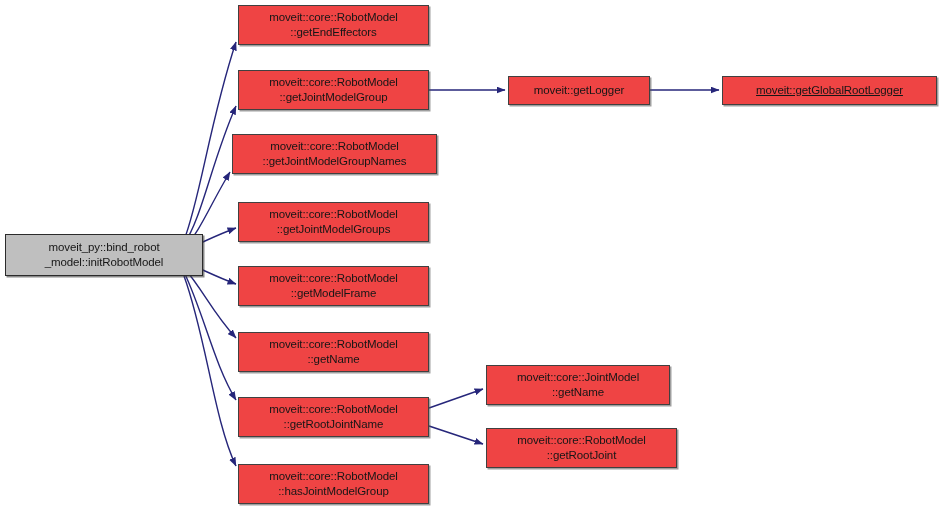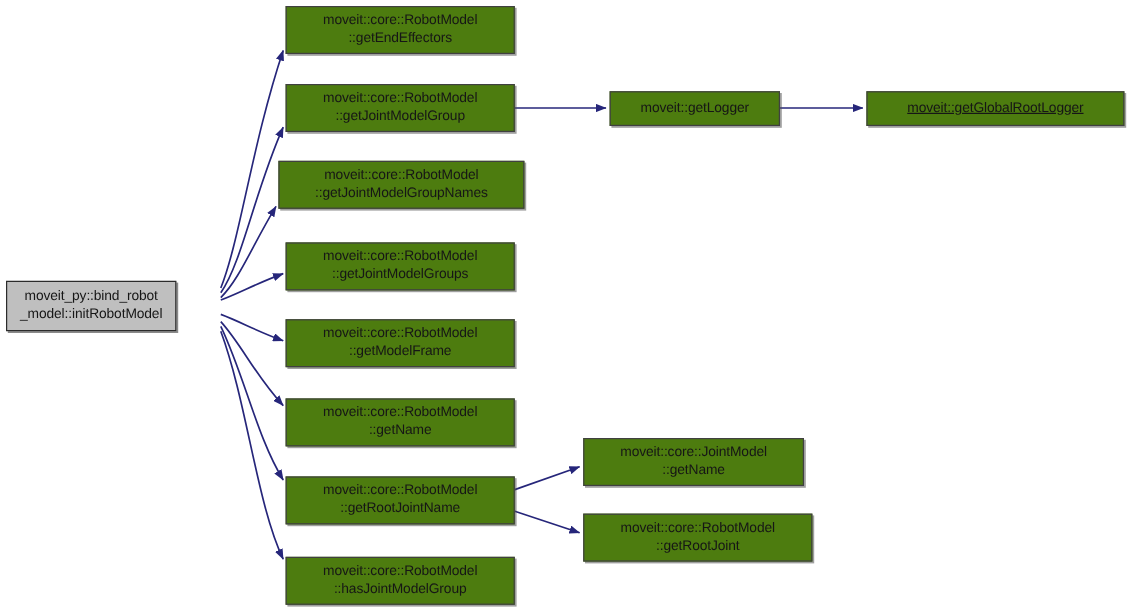--- a/index.html
+++ b/index.html
@@ -24,21 +24,21 @@
     pointer-events: none;
   }
   .node {
     position: absolute;
     box-sizing: border-box;
     display: flex;
     align-items: center;
     justify-content: center;
     text-align: center;
     border: 1px solid #404040;
-    background: #4d7c0f;
+    background: #ef4444;
     color: #161616;
     font-size: 11.5px;
     line-height: 15px;
     letter-spacing: -0.1px;
     white-space: pre-line;
     box-shadow: 1.5px 1.5px 0 0 rgba(80,80,80,0.55);
   }
   .node.root {
     background: #bfbfbf;
     border-color: #2b2b2b;
@@ -68,21 +68,21 @@
         <path d="M 184,268 C 202,288 212,312 236,338" fill="none" stroke="#26267a" stroke-width="1.4" marker-end="url(#arrowhead)"></path>
         <path d="M 184,272 C 204,314 214,364 236,400" fill="none" stroke="#26267a" stroke-width="1.4" marker-end="url(#arrowhead)"></path>
         <path d="M 184,276 C 206,336 214,420 236,466" fill="none" stroke="#26267a" stroke-width="1.4" marker-end="url(#arrowhead)"></path>
         <path d="M 429,90 L 505,90" fill="none" stroke="#26267a" stroke-width="1.4" marker-end="url(#arrowhead)"></path>
         <path d="M 650,90 L 719,90" fill="none" stroke="#26267a" stroke-width="1.4" marker-end="url(#arrowhead)"></path>
         <path d="M 429,408 L 483,389" fill="none" stroke="#26267a" stroke-width="1.4" marker-end="url(#arrowhead)"></path>
         <path d="M 429,426 L 483,444" fill="none" stroke="#26267a" stroke-width="1.4" marker-end="url(#arrowhead)"></path>
       </g>
   </svg>
   <div id="nodes-group">
-      <div class="node root" style="left: 5px; top: 234px; width: 142px; height: 42px; text-align: center;"><span class="label">moveit_py::bind_robot
+      <div class="node root" style="left: 5px; top: 234px; width: 198px; height: 42px; text-align: center;"><span class="label">moveit_py::bind_robot
 _model::initRobotModel</span></div>
       <div class="node" style="left: 238px; top: 5px; width: 191px; height: 40px;"><span class="label">moveit::core::RobotModel
 ::getEndEffectors</span></div>
       <div class="node" style="left: 238px; top: 70px; width: 191px; height: 40px;"><span class="label">moveit::core::RobotModel
 ::getJointModelGroup</span></div>
       <div class="node" style="left: 232px; top: 134px; width: 205px; height: 40px;"><span class="label">moveit::core::RobotModel
 ::getJointModelGroupNames</span></div>
       <div class="node" style="left: 238px; top: 202px; width: 191px; height: 40px;"><span class="label">moveit::core::RobotModel
 ::getJointModelGroups</span></div>
       <div class="node" style="left: 238px; top: 266px; width: 191px; height: 40px;"><span class="label">moveit::core::RobotModel

